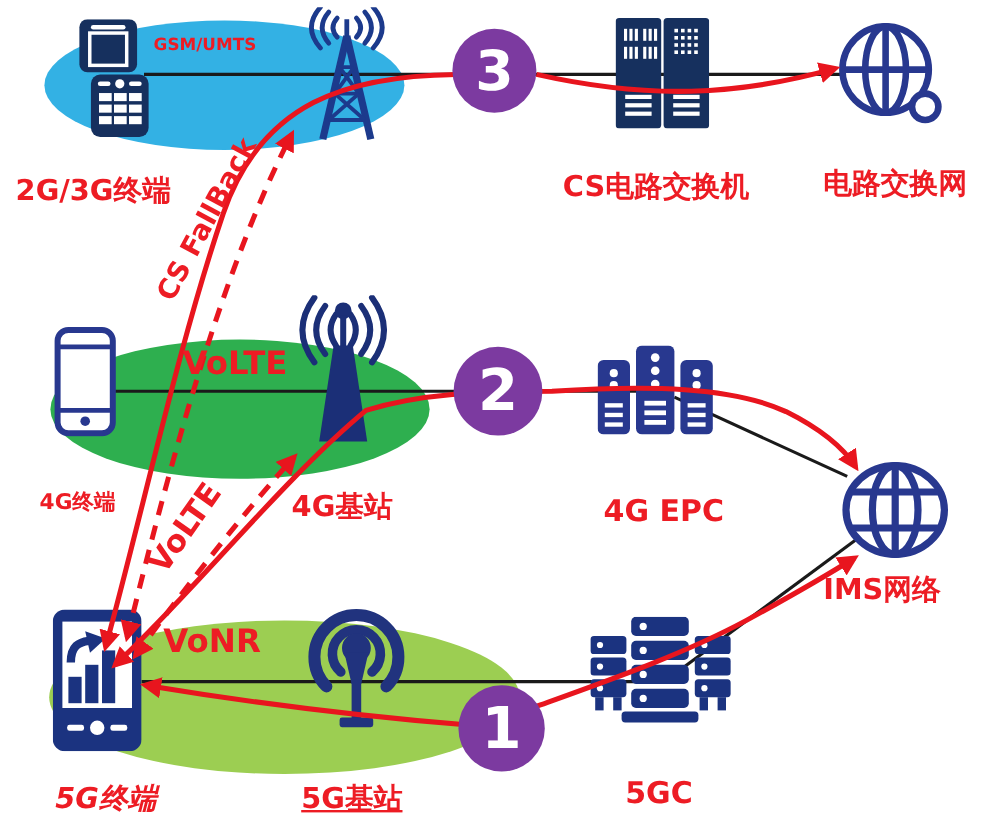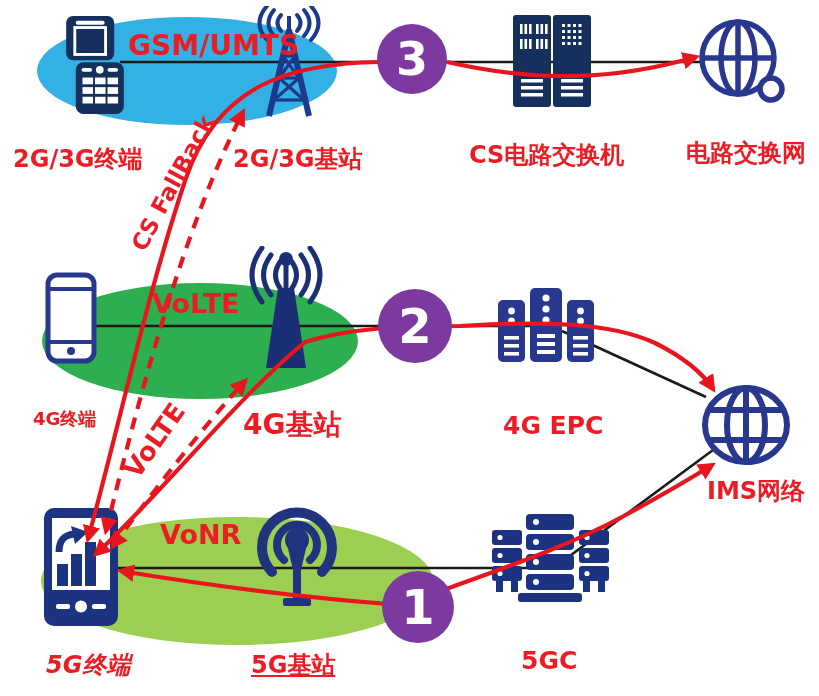--- a/index.html
+++ b/index.html
@@ -298,33 +298,32 @@
   <div class="step-badge" style="left:377px;top:24px;width:70px;height:70px;font-size:46px;">
     <span>3</span>
   </div>
   <div class="step-badge" style="left:378px;top:289px;width:74px;height:74px;font-size:48px;">
     <span>2</span>
   </div>
   <div class="step-badge" style="left:382px;top:571px;width:72px;height:72px;font-size:48px;">
     <span>1</span>
   </div>
 
-  <div class="lbl" style="left:128px;top:31px;font-size:28px;">GSM/UMTS</div>
+  <div class="lbl" style="left:128px;top:31px;font-size:14px;">GSM/UMTS</div>
   <div class="lbl" style="left:13px;top:147px;font-size:24px;">2G/3G终端</div>
-  <div class="lbl" style="left:233px;top:147px;font-size:24px;">2G/3G基站</div>
   <div class="lbl" style="left:686px;top:141px;font-size:24px;">电路交换网</div>
   <div class="lbl" style="left:469px;top:143px;font-size:24px;">CS电路交换机</div>
 
   <div class="lbl" style="left:152px;top:290px;font-size:27px;">VoLTE</div>
   <div class="lbl" style="left:33px;top:410px;font-size:18px;">4G终端</div>
-  <div class="lbl" style="left:243px;top:410px;font-size:28px;">4G基站</div>
+  <div class="lbl" style="left:243px;top:410px;font-size:24px;">4G基站</div>
   <div class="lbl" style="left:503px;top:413px;font-size:25px;">4G EPC</div>
-  <div class="lbl" style="left:686px;top:479px;font-size:24px;margin-left:21px;">IMS网络</div>
-
-  <div class="lbl" style="left:160px;top:521px;font-size:27px;">VoNR</div>
+  <div class="lbl" style="left:686px;top:479px;font-size:24px;">IMS网络</div>
+
+  <div class="lbl" style="left:136px;top:521px;font-size:27px;">VoNR</div>
   <div class="lbl" style="left:46px;top:653px;font-size:24px;font-style:italic;">5G终端</div>
   <div class="lbl" style="left:251px;top:653px;font-size:24px;text-decoration:underline;">5G基站</div>
   <div class="lbl" style="left:521px;top:648px;font-size:25px;">5GC</div>
 
   <div class="lbl rot" style="left:98px;top:171px;font-size:23px;transform:rotate(-62deg);">CS FallBack</div>
   <div class="lbl rot" style="left:113px;top:427px;font-size:26px;transform:rotate(-55deg);">VoLTE</div>
 
 </div>
 
 </body></html>

